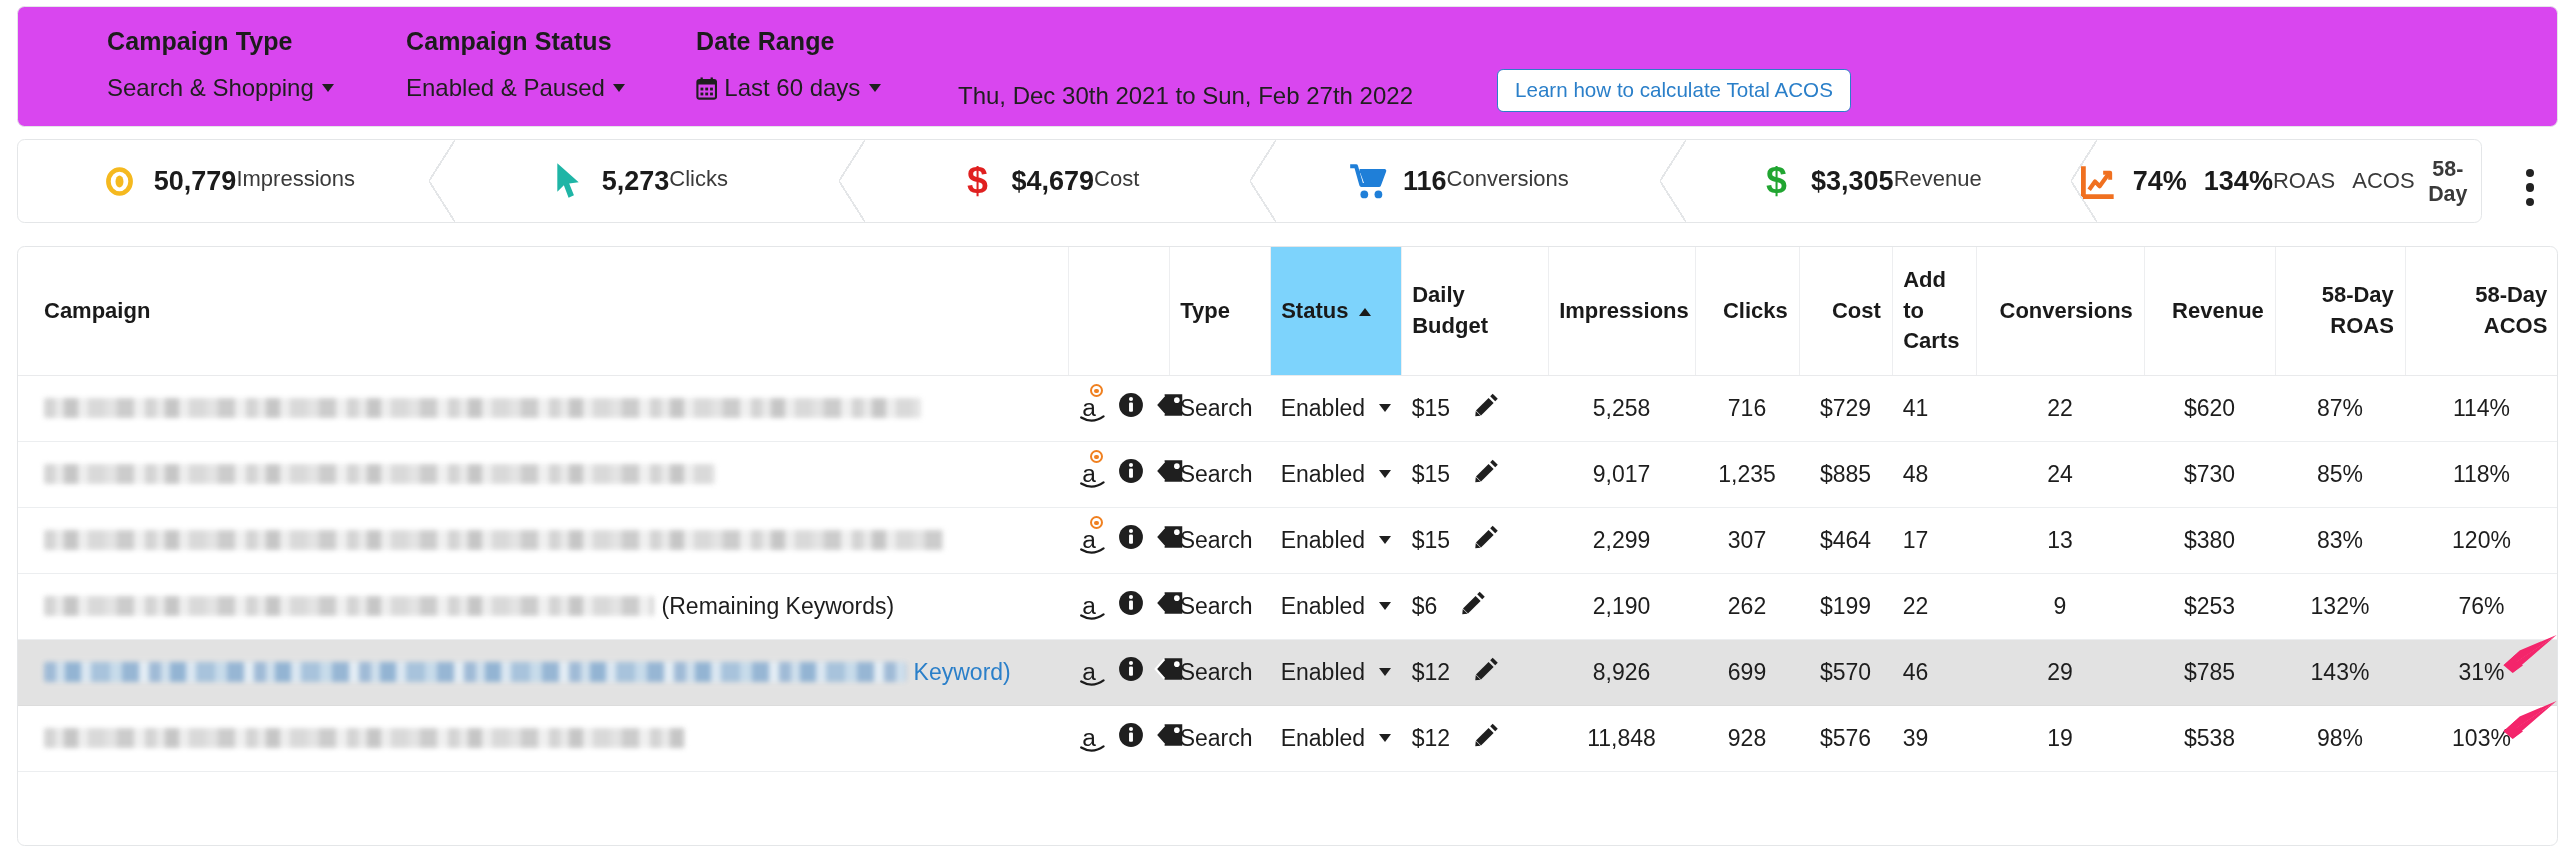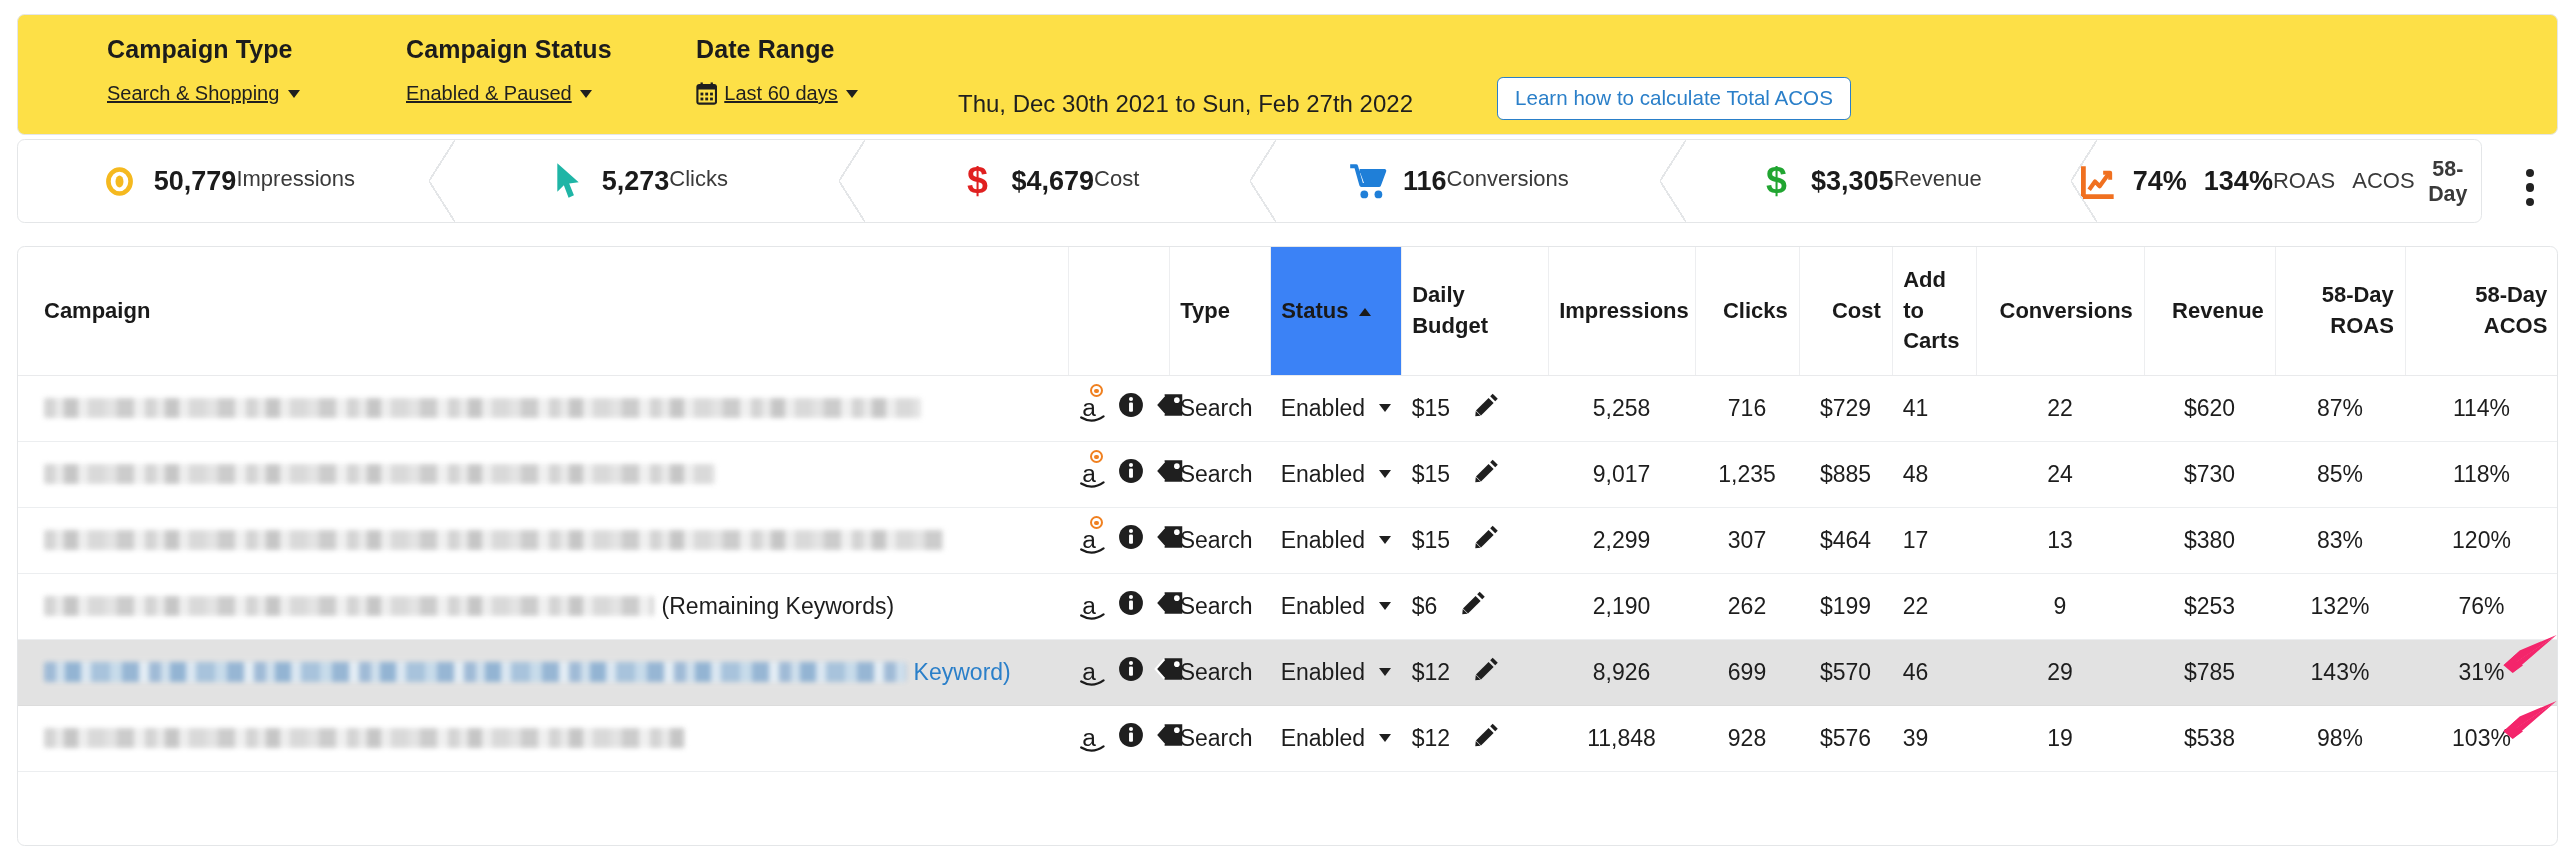--- a/index.html
+++ b/index.html
@@ -9,32 +9,32 @@
     background: #ffffff;
     font-family: "Liberation Sans", sans-serif;
     color: #1a1a1a;
     overflow: hidden;
   }
   .page { position: relative; width: 2576px; height: 848px; background:#fff; }
 
   
   .filters-card {
     position: absolute; left: 17px; top: 6.1px; width: 2541px; height: 121px;
-    border: 1.5px solid #e4e6e8; border-radius: 7.6px; background: #fde047; margin-top: 8px;
+    border: 1.5px solid #e4e6e8; border-radius: 7.6px; background: #d946ef;
   }
   .filters-row-labels { position:absolute; left:0; top:20px; width:100%; height:34px; }
   .filters-row-values { position:absolute; left:0; top:67px; width:100%; height:37px; }
 
   .f-label {
     position: absolute; font-size: 25px; font-weight: 700; color:#1c1c1c;
     letter-spacing: 0.1px; white-space: nowrap;
   }
   .f-value {
-    position: absolute; font-size: 20px; font-weight: 400; color:#1f1f1f;
-    white-space: nowrap; display:flex; align-items:center; gap:6.9px;text-decoration:underline;
+    position: absolute; font-size: 24px; font-weight: 400; color:#1f1f1f;
+    white-space: nowrap; display:flex; align-items:center; gap:6.9px;
   }
   .caret-down {
     display:inline-block; width:0; height:0; margin-left:1.5px;
     border-left: 6.9px solid transparent; border-right: 6.9px solid transparent;
     border-top: 8.4px solid #1f1f1f;
   }
   .cal-icon { display:inline-block; width:21.4px; height:23px; position:relative; }
   .cal-icon svg { display:block; }
 
   .date-text {
@@ -84,21 +84,21 @@
   }
   table.grid { border-collapse: collapse; width:2538px; table-layout:fixed; }
   table.grid th {
     font-size:22px; font-weight:700; color:#1a1a1a; vertical-align:middle;
     padding: 0 10.7px; height:128px; border-bottom:1.5px solid #e9eaec;
     border-left:1.5px solid #edeef0; text-align:left; line-height:1.38;
   }
   table.grid th.first { border-left:none; padding-left:26px; }
   table.grid th.num { text-align:right; }
   table.grid th.ctr { text-align:left; }
-  th.sorted { background:#3b82f6; }
+  th.sorted { background:#7dd3fc; }
   .sort-caret {
     display:inline-block; width:0; height:0; margin-left:10.7px; vertical-align:1.5px;
     border-left:6.9px solid transparent; border-right:6.9px solid transparent;
     border-bottom:8.4px solid #1a1a1a;
   }
   table.grid td {
     font-size:23px; color:#1d1d1d; height:66px; padding:0 10.7px;
     border-bottom:1.5px solid #eceef0; vertical-align:middle; white-space:nowrap;
   }
   table.grid td.first { padding-left:26px; }

